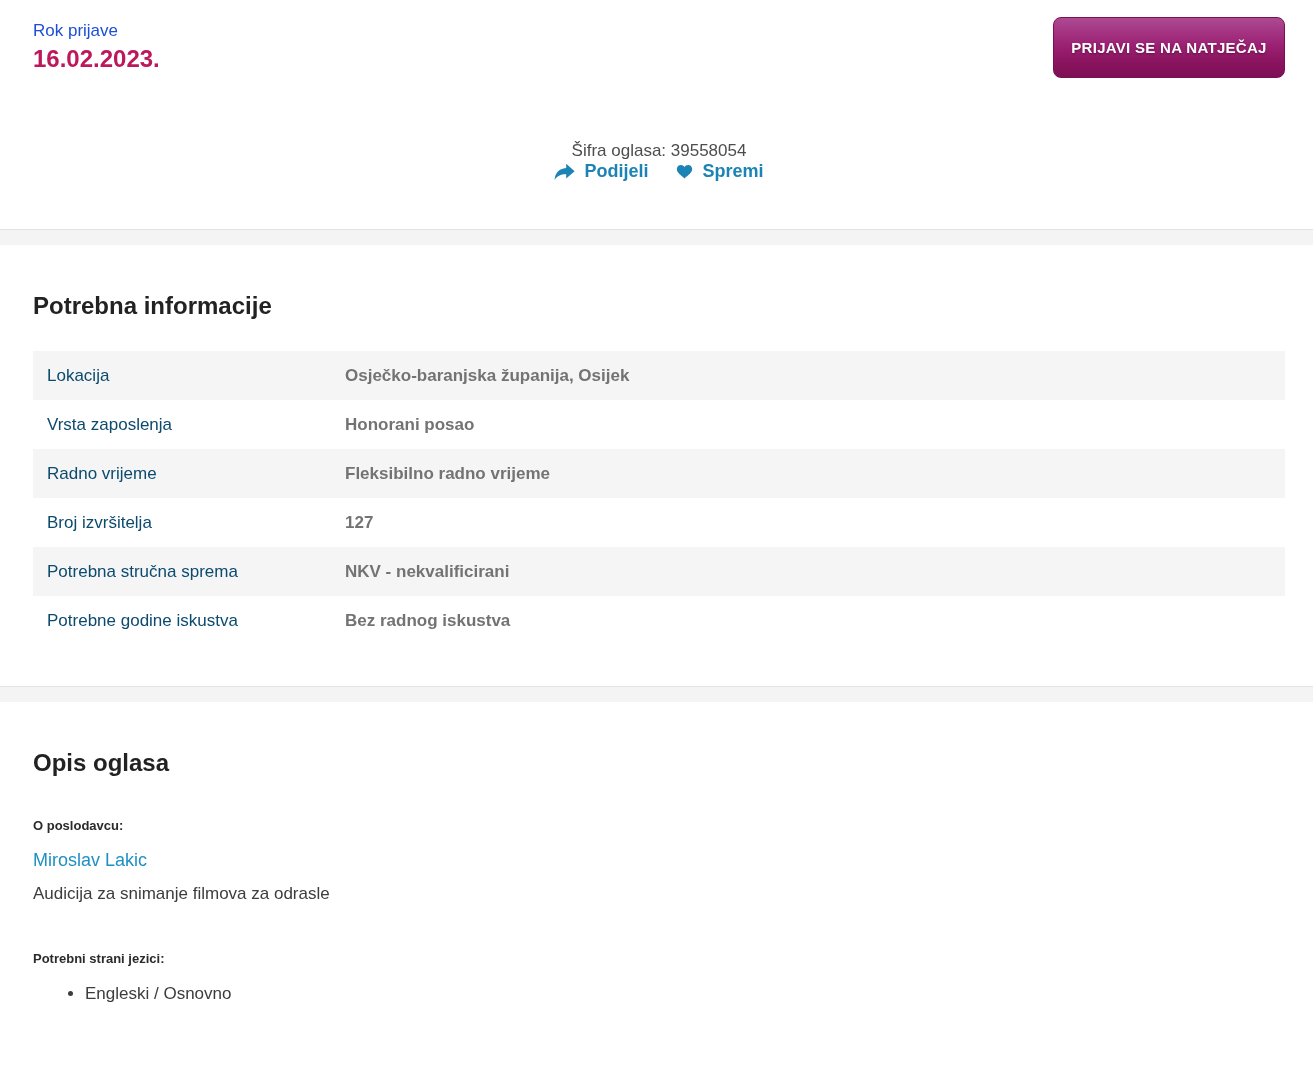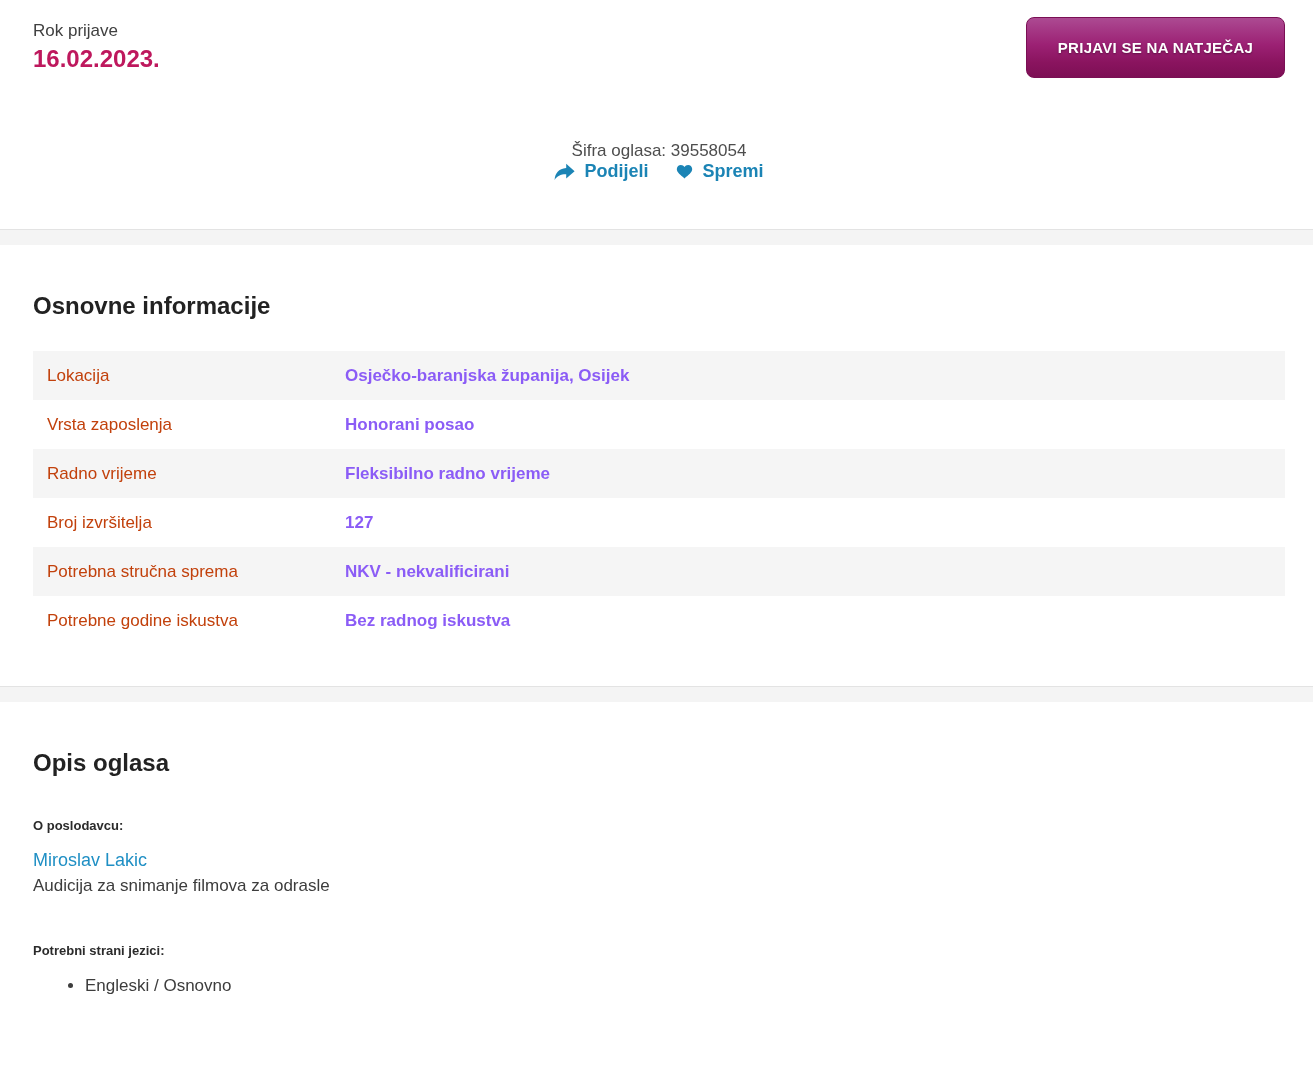--- a/index.html
+++ b/index.html
@@ -7,26 +7,26 @@
   body {
     font-family: "Liberation Sans", "DejaVu Sans", sans-serif;
     color: #2b2b2b;
     width: 1313px;
   }
   .page { width: 1313px; min-height: 1080px; background: #fff; position: relative; }
 
   
   .header { position: relative; height: 229px; }
   .deadline { position: absolute; left: 33px; top: 20px; }
-  .deadline-label { font-size: 17px; color: #404040; line-height: 22px; }
+  .deadline-label { font-size: 17px; color: #1d4ed8; line-height: 22px; }
   .deadline-date { font-size: 24px; font-weight: bold; color: #be185d; line-height: 30px; margin-top: 2px; }
 
   .apply-button {
     position: absolute; top: 17px; right: 28px;
-    width: 259px; height: 61px;
+    width: 232px; height: 61px;
     border: 1px solid #7a0f54; border-radius: 8px;
     background: linear-gradient(to bottom, #ac4a92 0%, #9c2174 45%, #8a145f 75%, #7d0f55 100%);
     color: #ffffff; font-family: inherit;
     font-size: 15px; font-weight: bold; letter-spacing: 0.3px;
     text-shadow: 0 1px 2px rgba(0,0,0,0.35);
     cursor: pointer;
   }
 
   .code-row {
     position: absolute; left: 33px; right: 28px; top: 141px;
@@ -49,30 +49,30 @@
 
   
   .section { padding: 0 28px 0 33px; }
   .section-title {
     font-size: 24px; font-weight: bold; color: #222;
     margin-top: 47px; line-height: 28px;
   }
   .info-table { margin-top: 31px; }
   .info-row { display: flex; align-items: center; height: 49px; padding-left: 14px; }
   .info-row.striped { background: #f5f5f5; }
-  .info-label { width: 298px; flex: 0 0 298px; font-size: 17px; color: #c2410c; }
-  .info-value { font-size: 17px; font-weight: bold; color: #8b5cf6; }
+  .info-label { width: 298px; flex: 0 0 298px; font-size: 17px; color: #0c4a6e; }
+  .info-value { font-size: 17px; font-weight: bold; color: #737373; }
 
   .gap-after-table { height: 41px; }
 
   
   .para-label { font-size: 13px; font-weight: bold; color: #2b2b2b; line-height: 26px; }
   .mt-first { margin-top: 36px; }
   .mt-block { margin-top: 39px; }
-  .para-text { font-size: 17px; color: #3d3d3d; line-height: 26px; }
+  .para-text { font-size: 17px; color: #3d3d3d; line-height: 26px; margin-top: 8px; }
   .employer-link {
     display: inline-block; font-size: 18px; color: #1f8fc4;
     text-decoration: none; line-height: 26px; margin-top: 8px; cursor: pointer;
   }
   .lang-list { margin: 9px 0 0; padding-left: 52px; }
   .lang-list li { font-size: 17px; color: #3d3d3d; line-height: 26px; }
   .bottom-space { height: 34px; }
 </style>
 </head>
 <body>
@@ -106,21 +106,21 @@
           </span>
           <span>Spremi</span>
         </a>
       </span>
     </div>
   </div>
 
   <div class="divider"></div>
 
   <div class="section">
-    <h2 class="section-title">Osnovne informacije</h2>
+    <h2 class="section-title">Potrebna informacije</h2>
 
     <div class="info-table">
       <div class="info-row striped">
         <span class="info-label">Lokacija</span>
         <span class="info-value">Osječko-baranjska županija, Osijek</span>
       </div>
       <div class="info-row">
         <span class="info-label">Vrsta zaposlenja</span>
         <span class="info-value">Honorani posao</span>
       </div>

